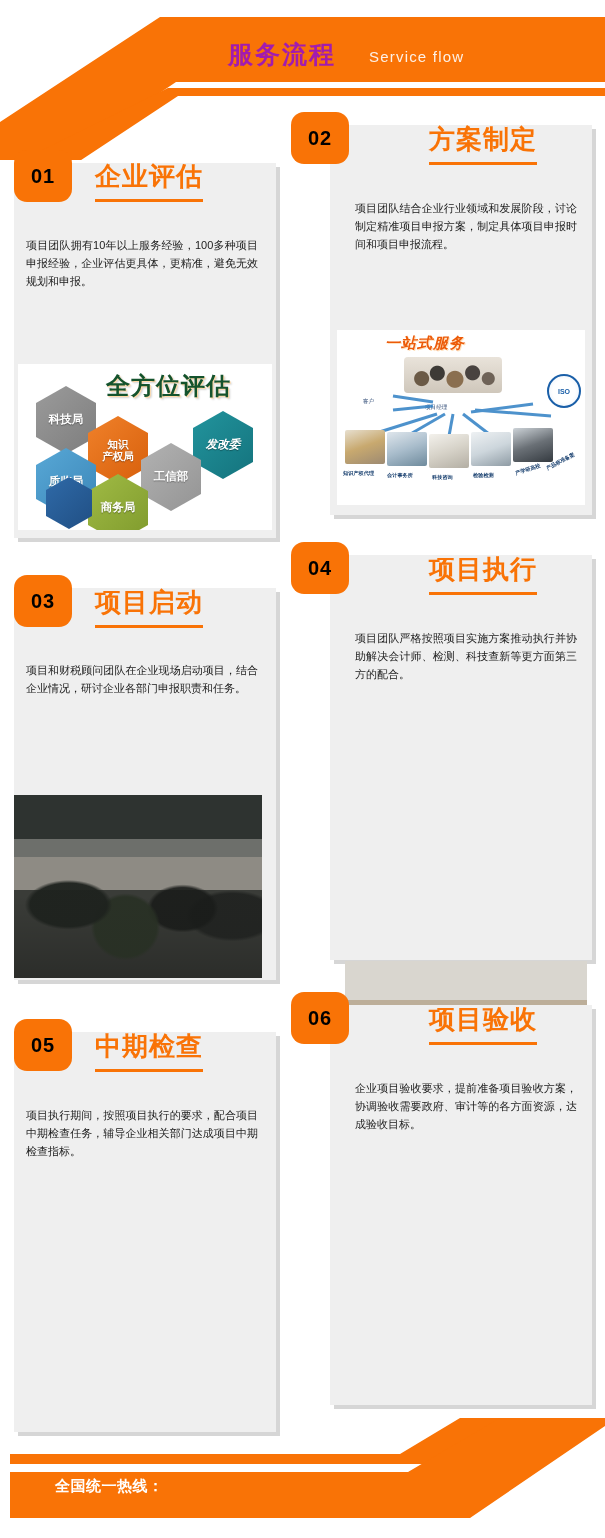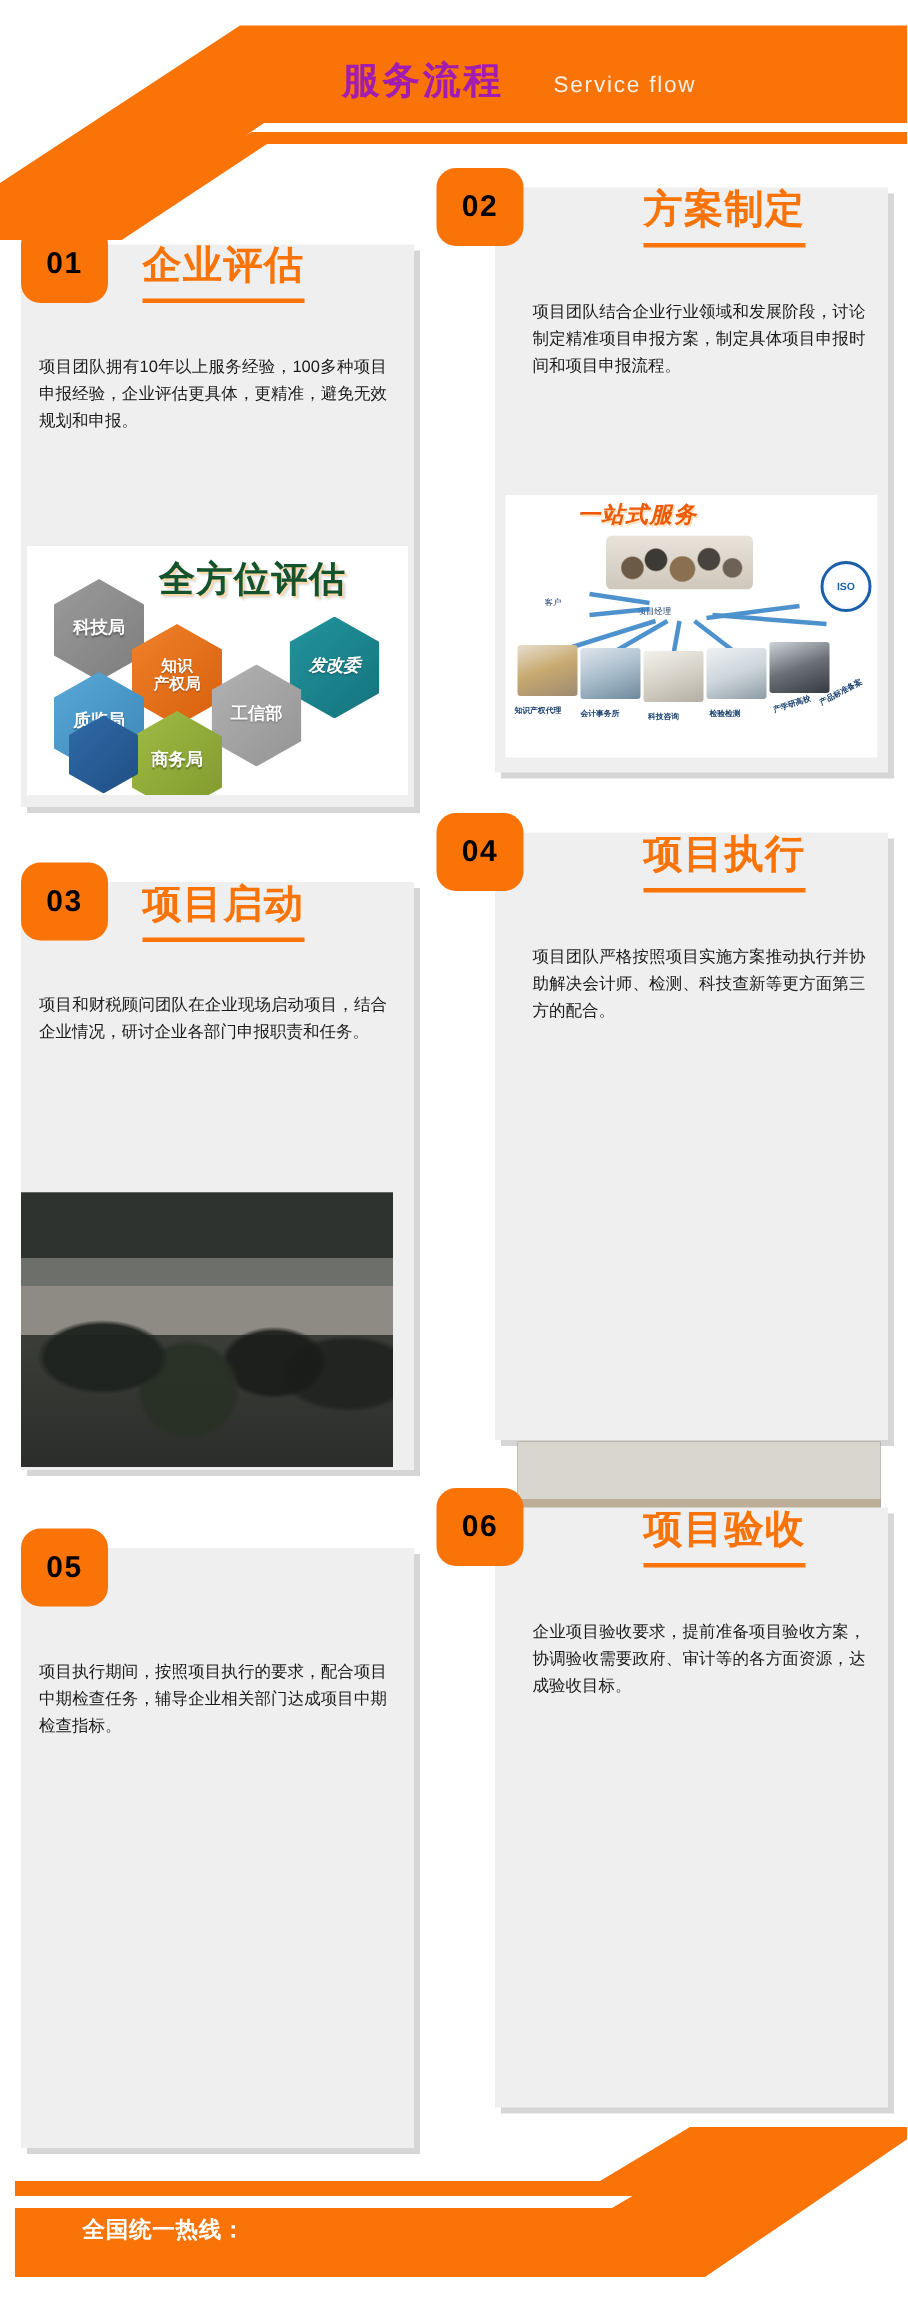--- a/index.html
+++ b/index.html
@@ -211,20 +211,21 @@
   <div class="card-figure photo-meet1" style="left:14px; top:795px; width:248px; height:183px;"></div>
 
   <div class="card" style="left:330px; top:555px; width:262px; height:405px;"></div>
   <div class="badge" style="left:291px; top:542px; width:58px; height:52px;">04</div>
   <div class="card-title" style="left:429px; top:555px;">项目执行</div>
   <div class="card-body" style="left:355px; top:630px; width:222px;">项目团队严格按照项目实施方案推动执行并协助解决会计师、检测、科技查新等更方面第三方的配合。</div>
   <div class="card-figure photo-meet2" style="left:345px; top:778px; width:242px; height:175px;"></div>
 
   <div class="card" style="left:14px; top:1032px; width:262px; height:400px;"></div>
   <div class="badge" style="left:14px; top:1019px; width:58px; height:52px;">05</div>
+  <div class="card-title" style="left:95px; top:1032px;">中期检查</div>
   <div class="card-body" style="left:26px; top:1107px; width:232px;">项目执行期间，按照项目执行的要求，配合项目中期检查任务，辅导企业相关部门达成项目中期检查指标。</div>
 
   <div class="card" style="left:330px; top:1005px; width:262px; height:400px;"></div>
   <div class="badge" style="left:291px; top:992px; width:58px; height:52px;">06</div>
   <div class="card-title" style="left:429px; top:1005px;">项目验收</div>
   <div class="card-body" style="left:355px; top:1080px; width:222px;">企业项目验收要求，提前准备项目验收方案，协调验收需要政府、审计等的各方面资源，达成验收目标。</div>
 
   <div class="footer-wrap">
     <svg width="605" height="120" viewBox="0 0 605 120" style="position:absolute; left:0; top:0;">
       <path d="M10,36 L400,36 L460,0 L520,0 L430,46 L10,46 Z" fill="#f97306"></path>

